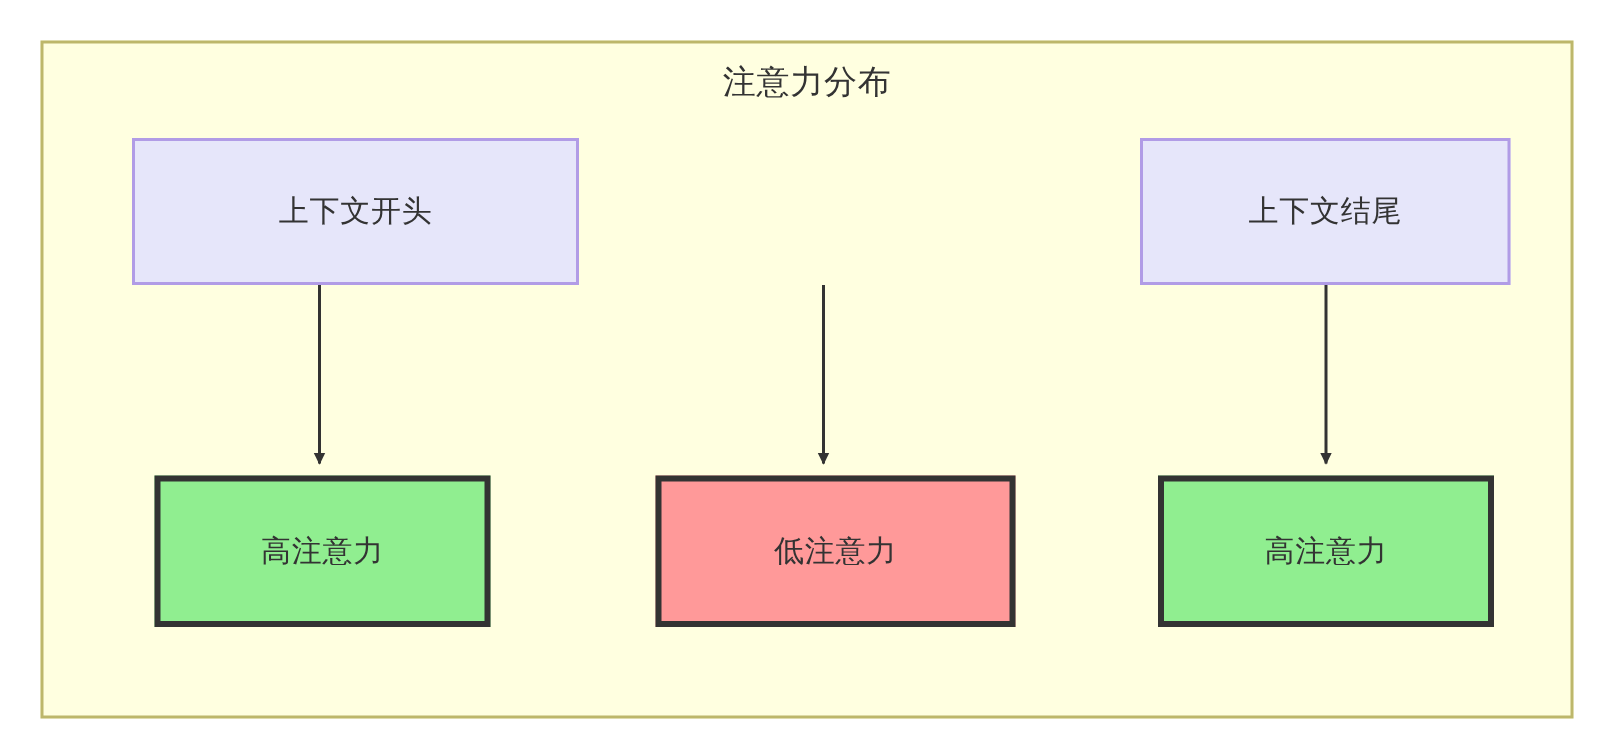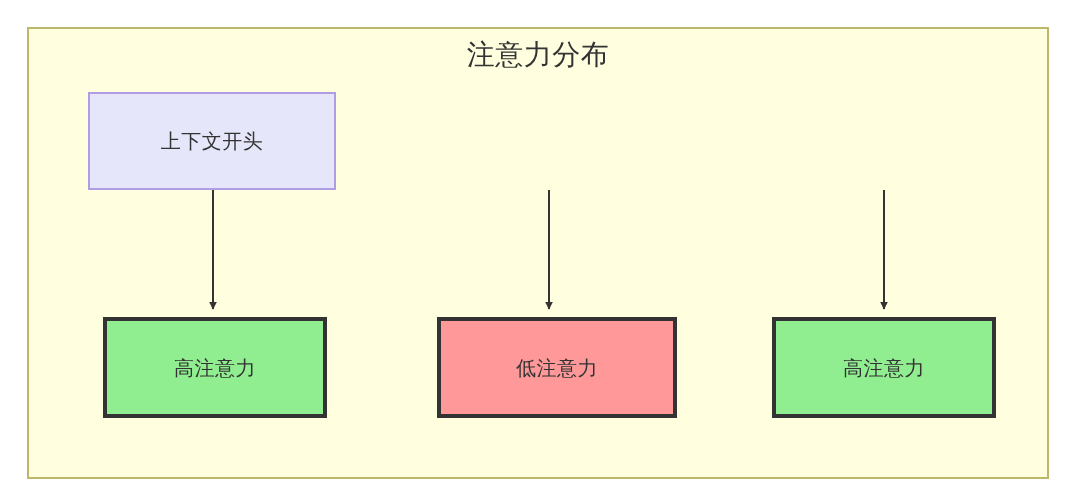--- a/index.html
+++ b/index.html
@@ -32,21 +32,21 @@
     border: 2px solid #bdb76b;
     box-sizing: border-box;
   }
 
   .subgraph-title {
     position: absolute;
     left: 0;
     top: 13px;
     width: 100%;
     text-align: center;
-    font-size: 28px;
+    font-size: 22px;
     line-height: 26px;
     color: #333333;
     letter-spacing: 0.5px;
     white-space: nowrap;
   }
 
   
   .node {
     position: absolute;
     box-sizing: border-box;
@@ -64,21 +64,21 @@
     white-space: nowrap;
   }
 
   
   .node.context {
     background: #e6e6fa;
     border: 2px solid #b19ce6;
     top: 92px;
     height: 98px;
   }
-  .node.context.c1 { left: 88px;  width: 248px; }
+  .node.context.c1 { left: 88px;  width: 298px; }
   .node.context.c2 { left: 425px; width: 247px; }
   .node.context.c3 { left: 760px; width: 247px; }
 
   
   .node.attention {
     border: 4px solid #0f172a;
     top: 317px;
     height: 101px;
   }
   .node.attention.a1 { left: 103px; width: 224px; background: #90ee90; }
@@ -100,20 +100,23 @@
 
 <div id="canvas" style="background: rgb(255, 255, 255);">
 
   <div class="subgraph" style="background: rgb(255, 255, 224); border-color: rgb(189, 183, 107);">
     <div class="subgraph-title">注意力分布</div>
   </div>
 
   <div class="node context c1" style="background: rgb(230, 230, 250); border-color: rgb(177, 156, 230);">
     <span class="node-label">上下文开头</span>
   </div>
+  <div class="node context c3" style="background: rgb(230, 230, 250); border-color: rgb(177, 156, 230);">
+    <span class="node-label">上下文结尾</span>
+  </div>
 
   <div class="node attention a1" style="background: rgb(144, 238, 144); border-color: rgb(51, 51, 51);">
     <span class="node-label">高注意力</span>
   </div>
   <div class="node attention a2" style="background: rgb(255, 153, 153); border-color: rgb(51, 51, 51);">
     <span class="node-label">低注意力</span>
   </div>
   <div class="node attention a3" style="background: rgb(144, 238, 144); border-color: rgb(51, 51, 51);">
     <span class="node-label">高注意力</span>
   </div>

